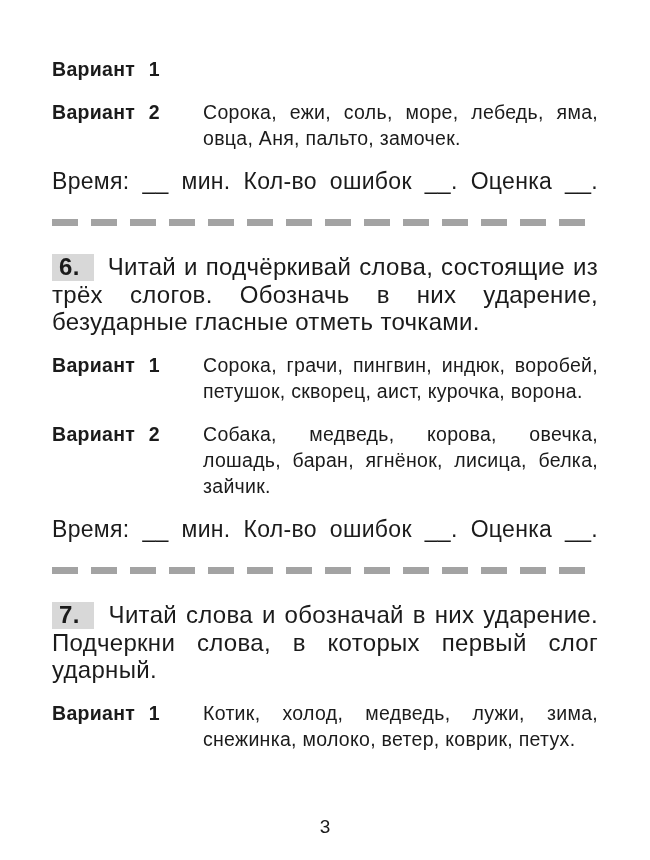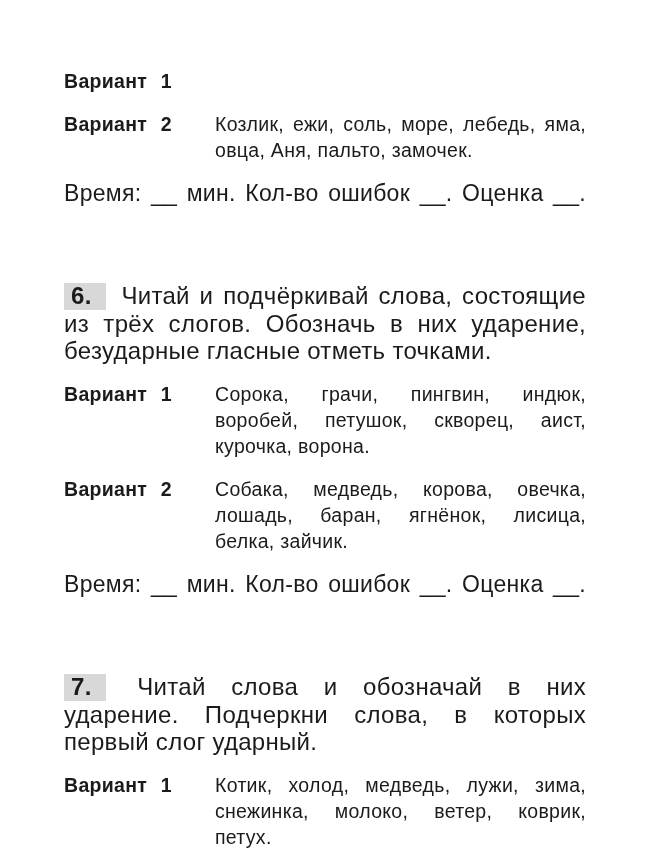--- a/index.html
+++ b/index.html
@@ -15,21 +15,21 @@
     color: #1b1b1b;
   }
   .page {
     box-sizing: border-box;
     width: 650px;
     height: 860px;
     padding: 56px 52px 22px 52px;
     display: flex;
     flex-direction: column;
   }
-  .block { margin: 12px; }
+  .block { margin: 0; }
   .variant-row {
     display: flex;
     margin-bottom: 17px;
     font-size: 19.5px;
     line-height: 26px;
     letter-spacing: 0.3px;
   }
   .variant-label {
     flex: 0 0 151px;
     font-weight: bold;
@@ -78,21 +78,21 @@
 <body>
 
 <div class="page">
 
   <section class="block">
     <div class="variant-row">
       <span class="variant-label">Вариант 1</span>
     </div>
     <div class="variant-row">
       <span class="variant-label">Вариант 2</span>
-      <span class="variant-words">Козлик, ежи, соль, море, лебедь, яма, овца, Аня, пальто, замочек.</span>
+      <span class="variant-words">Сорока, ежи, соль, море, лебедь, яма, овца, Аня, пальто, замочек.</span>
     </div>
     <div class="time-line">Время: __ мин. Кол-во ошибок __. Оценка __.</div>
   </section>
 
   <div class="divider"></div>
 
   <section class="block">
     <p class="instruction">
       <span class="ex-num">6.</span>
       <span>Читай и подчёркивай слова, состоящие из трёх слогов. Обозначь в них ударение, безударные гласные отметь точками.</span>

